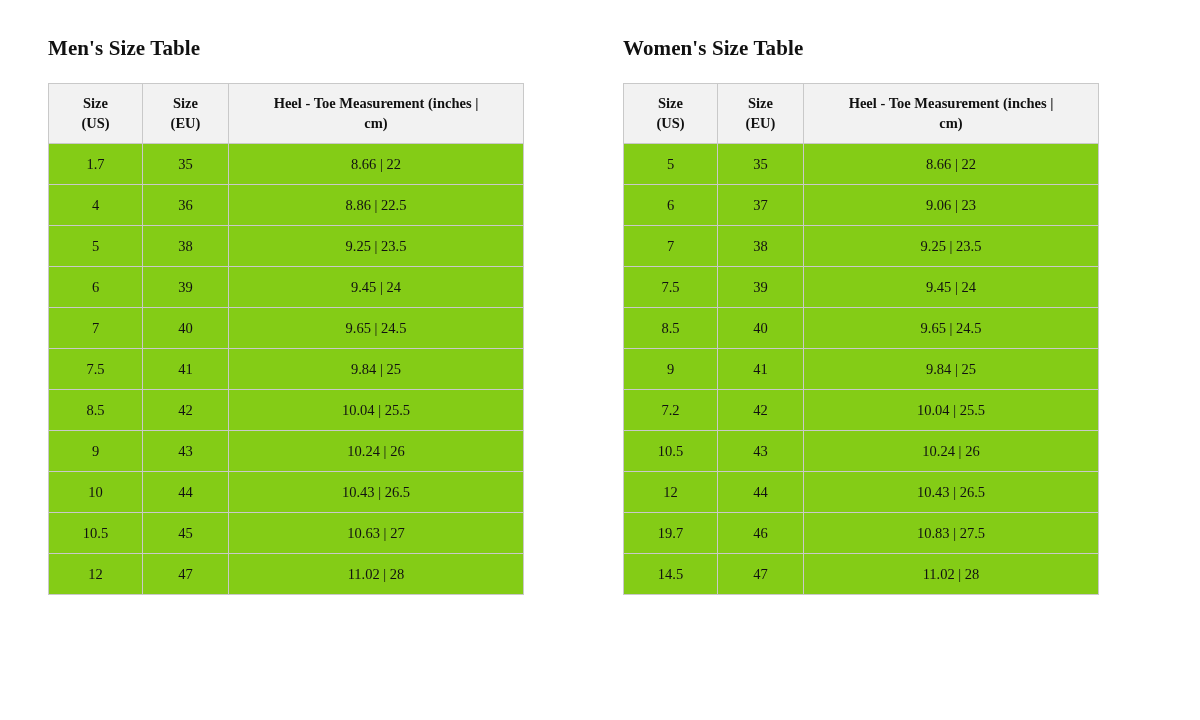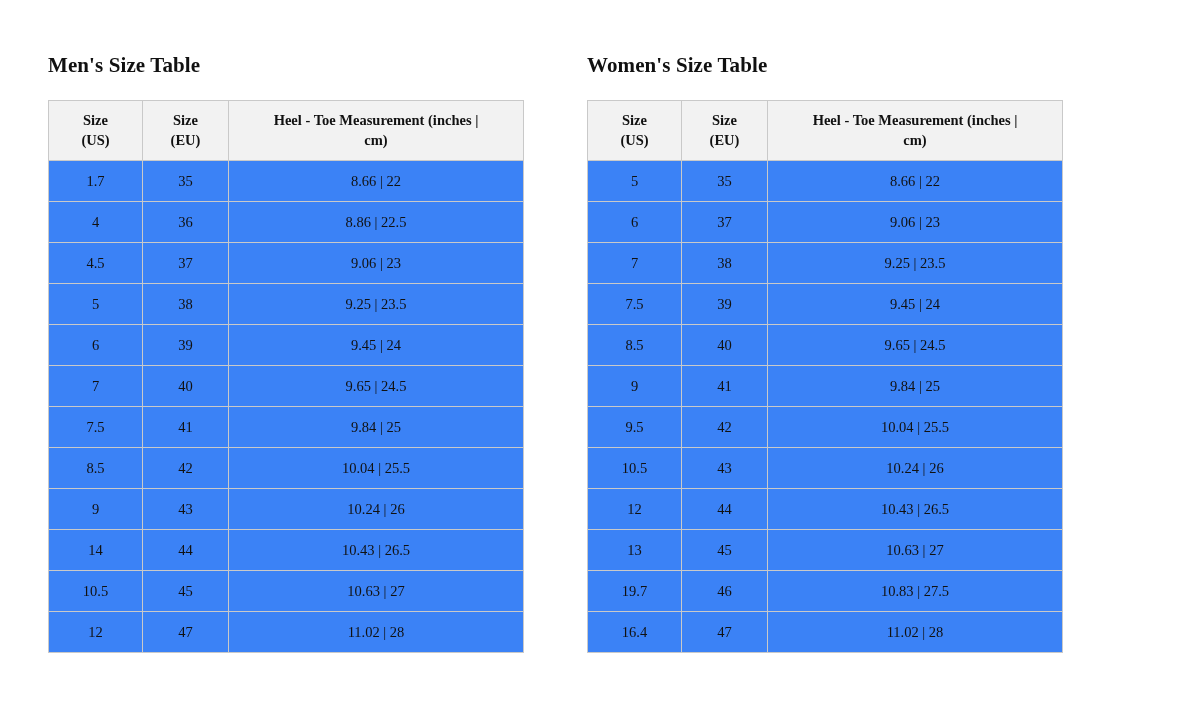--- a/index.html
+++ b/index.html
@@ -11,40 +11,40 @@
     width: 1200px;
     height: 720px;
     font-family: "Liberation Serif", "DejaVu Serif", serif;
     color: #111111;
     position: relative;
     overflow: hidden;
   }
   .page {
     display: flex;
     flex-direction: row;
-    padding: 53px 48px 0 48px;
+    padding: 36px 48px 0 48px;
     box-sizing: border-box;
-    gap: 64px;
+    gap: 100px;
     align-items: center;
   }
   .table-block {
     width: 475px;
   }
   .table-title {
     font-size: 21px;
     font-weight: bold;
     margin: 0 0 22px 0;
     letter-spacing: 0.1px;
     color: #111111;
   }
   table.size-table {
     border-collapse: collapse;
     width: 475px;
     table-layout: fixed;
-    background: #3b82f6;
+    background: #84cc16;
   }
   table.size-table th,
   table.size-table td {
     border: 1px solid #c9c9c9;
     text-align: center;
     vertical-align: middle;
     font-size: 14.5px;
     color: #111111;
   }
   table.size-table thead th {
@@ -97,25 +97,20 @@
           <td>1.7</td>
           <td>35</td>
           <td>8.66 | 22</td>
         </tr>
         <tr>
           <td>4</td>
           <td>36</td>
           <td>8.86 | 22.5</td>
         </tr>
         <tr>
-          <td>4.5</td>
-          <td>37</td>
-          <td>9.06 | 23</td>
-        </tr>
-        <tr>
           <td>5</td>
           <td>38</td>
           <td>9.25 | 23.5</td>
         </tr>
         <tr>
           <td>6</td>
           <td>39</td>
           <td>9.45 | 24</td>
         </tr>
         <tr>
@@ -132,21 +127,21 @@
           <td>8.5</td>
           <td>42</td>
           <td>10.04 | 25.5</td>
         </tr>
         <tr>
           <td>9</td>
           <td>43</td>
           <td>10.24 | 26</td>
         </tr>
         <tr>
-          <td>14</td>
+          <td>10</td>
           <td>44</td>
           <td>10.43 | 26.5</td>
         </tr>
         <tr>
           <td>10.5</td>
           <td>45</td>
           <td>10.63 | 27</td>
         </tr>
         <tr>
           <td>12</td>
@@ -206,46 +201,41 @@
           <td>8.5</td>
           <td>40</td>
           <td>9.65 | 24.5</td>
         </tr>
         <tr>
           <td>9</td>
           <td>41</td>
           <td>9.84 | 25</td>
         </tr>
         <tr>
-          <td>9.5</td>
+          <td>7.2</td>
           <td>42</td>
           <td>10.04 | 25.5</td>
         </tr>
         <tr>
           <td>10.5</td>
           <td>43</td>
           <td>10.24 | 26</td>
         </tr>
         <tr>
           <td>12</td>
           <td>44</td>
           <td>10.43 | 26.5</td>
         </tr>
         <tr>
-          <td>13</td>
-          <td>45</td>
-          <td>10.63 | 27</td>
-        </tr>
-        <tr>
           <td>19.7</td>
           <td>46</td>
           <td>10.83 | 27.5</td>
         </tr>
         <tr>
-          <td>16.4</td>
+          <td>14.5</td>
           <td>47</td>
           <td>11.02 | 28</td>
         </tr>
       </tbody>
     </table>
   </div>
 
 </div>
 
 </body></html>

